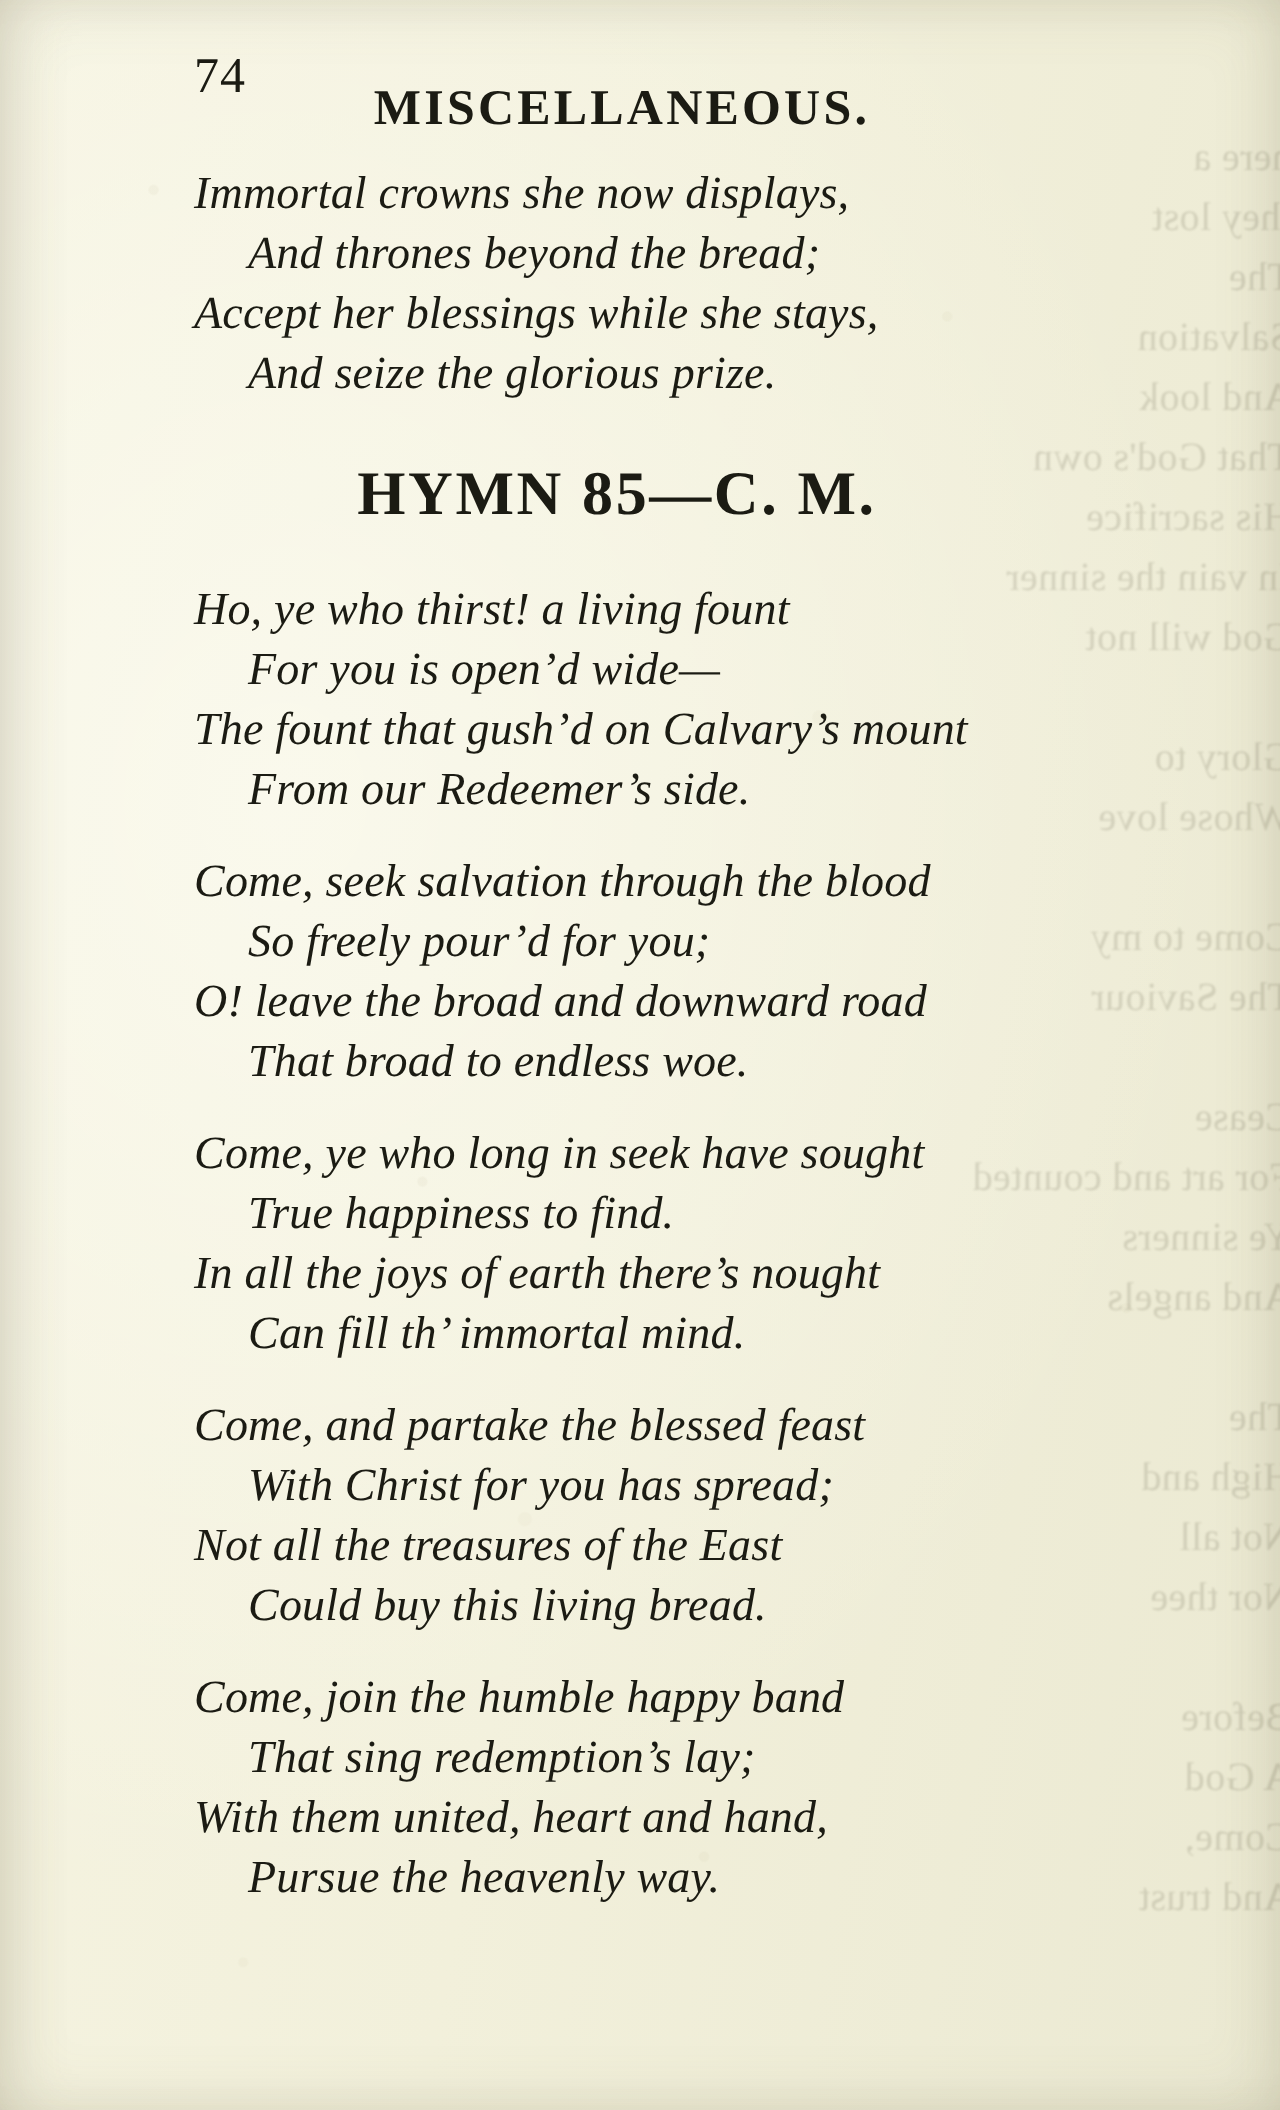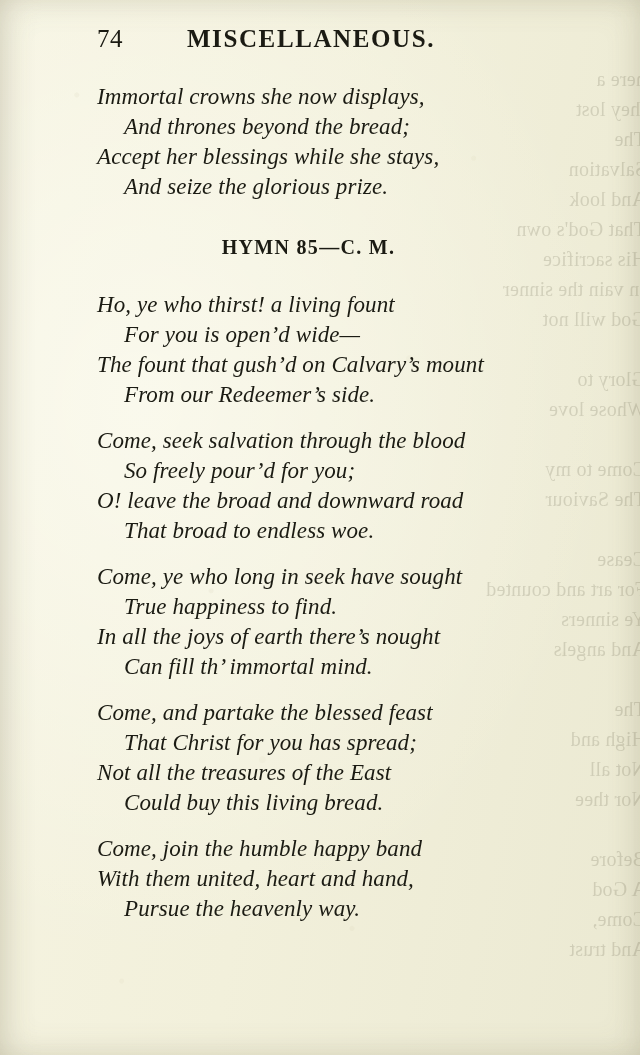--- a/index.html
+++ b/index.html
@@ -93,21 +93,21 @@
     top: 0;
     font-size: 25px;
     line-height: 34px;
     font-weight: 400;
     letter-spacing: 0.5px;
   }
   .head-title {
     position: absolute;
     left: 0;
     right: 0;
-    top: 0;
+    top: 16px;
     text-align: center;
     padding-right: 18px;
     font-size: 25px;
     line-height: 34px;
     font-weight: 700;
     letter-spacing: 1.6px;
   }
 
   
   .textblock {
@@ -127,21 +127,21 @@
     font-size: 23px;
     line-height: 30px;
     white-space: pre;
     letter-spacing: 0.1px;
   }
   .line.indent {
     padding-left: 27px;
   }
 
   .hymn-heading {
-    font-size: 20px;
+    font-size: 31px;
     line-height: 30px;
     font-weight: 700;
     letter-spacing: 1.3px;
     text-align: center;
     padding-right: 120px;
     margin: 30px 0 28px 0;
   }
 </style>
 </head>
 <body>
@@ -215,26 +215,27 @@
             <div class="line indent">That broad to endless woe.</div>
           </div>
           <div class="stanza">
             <div class="line">Come, ye who long in seek have sought</div>
             <div class="line indent">True happiness to find.</div>
             <div class="line">In all the joys of earth there’s nought</div>
             <div class="line indent">Can fill th’ immortal mind.</div>
           </div>
           <div class="stanza">
             <div class="line">Come, and partake the blessed feast</div>
-            <div class="line indent">That Christ for you has spread;</div>
+            <div class="line indent">With Christ for you has spread;</div>
             <div class="line">Not all the treasures of the East</div>
             <div class="line indent">Could buy this living bread.</div>
           </div>
           <div class="stanza">
             <div class="line">Come, join the humble happy band</div>
+            <div class="line indent">That sing redemption’s lay;</div>
             <div class="line">With them united, heart and hand,</div>
             <div class="line indent">Pursue the heavenly way.</div>
           </div>
         </div>
     </div>
 
   </div>
 
   <div class="page-vignette"></div>
 </div>

